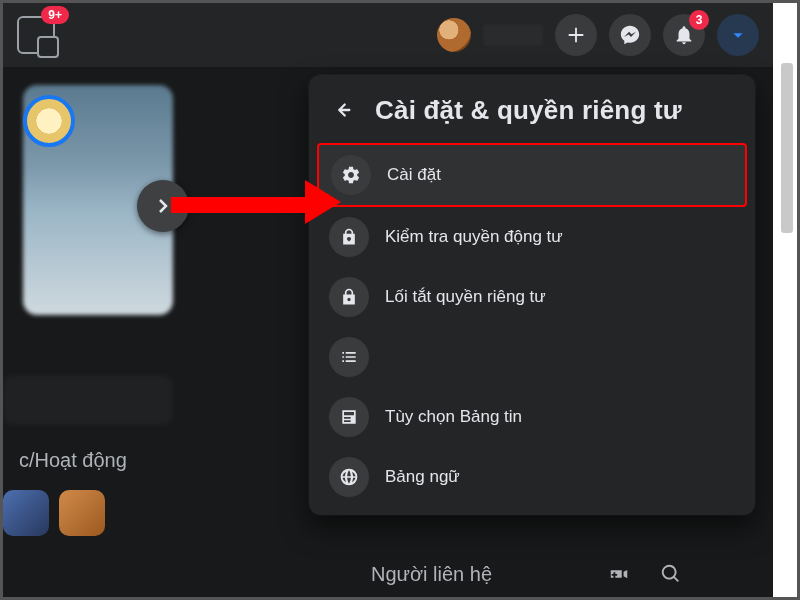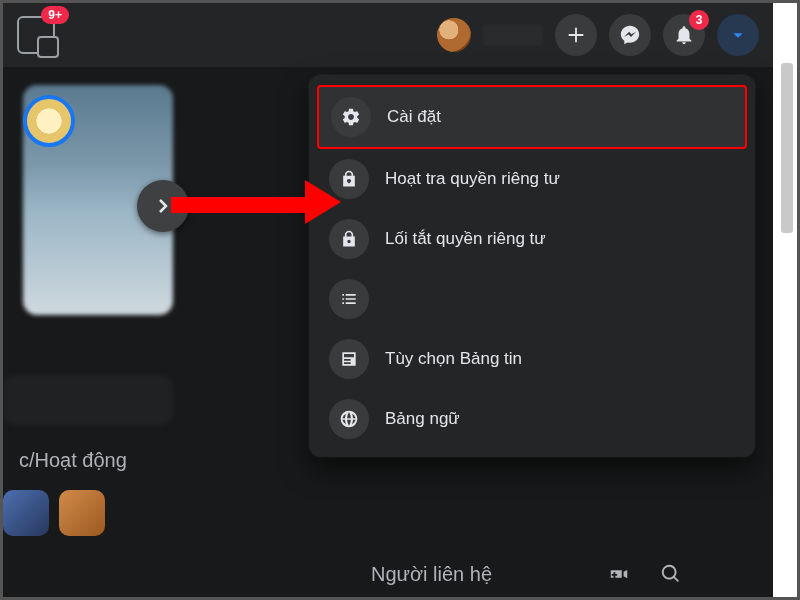--- a/index.html
+++ b/index.html
@@ -117,37 +117,45 @@
       </div>
       <div class="side-blur"></div>
       <div class="side-label">c/Hoạt động</div>
       <div class="side-row">
         <div class="tiny-thumb t1"></div>
         <div class="tiny-thumb t2"></div>
       </div>
     </div>
 
     <div class="dropdown">
+      <div class="dd-header">
+        <div class="back-btn">
+          <svg viewBox="0 0 24 24">
+              <path d="M15 6l-6 6 6 6M9 12h11"></path>
+            </svg>
+        </div>
+        <div class="dd-title">Cài đặt &amp; quyền riêng tư</div>
+      </div>
 
       <div class="dd-item highlight">
         <div class="dd-icon">
             <svg viewBox="0 0 24 24">
               <path d="M19.4 13c.04-.33.06-.66.06-1s-.02-.67-.06-1l2.1-1.65c.19-.15.24-.42.12-.64l-2-3.46c-.12-.22-.39-.3-.61-.22l-2.49 1c-.52-.4-1.08-.73-1.69-.98l-.38-2.65C14.41 2.18 14.22 2 14 2h-4c-.22 0-.41.18-.45.4l-.38 2.65c-.61.25-1.17.58-1.69.98l-2.49-1c-.22-.08-.49 0-.61.22l-2 3.46c-.12.22-.07.49.12.64L4.6 11c-.04.33-.06.66-.06 1s.02.67.06 1l-2.1 1.65c-.19.15-.24.42-.12.64l2 3.46c.12.22.39.3.61.22l2.49-1c.52.4 1.08.73 1.69.98l.38 2.65c.04.22.23.4.45.4h4c.22 0 .41-.18.45-.4l.38-2.65c.61-.25 1.17-.58 1.69-.98l2.49 1c.22.08.49 0 .61-.22l2-3.46c.12-.22.07-.49-.12-.64L19.4 13zM12 15.5c-1.93 0-3.5-1.57-3.5-3.5s1.57-3.5 3.5-3.5 3.5 1.57 3.5 3.5-1.57 3.5-3.5 3.5z"></path>
             </svg>
           </div>
         <span>Cài đặt</span>
       </div>
 
       <div class="dd-item">
         <div class="dd-icon">
             <svg viewBox="0 0 24 24">
               <path d="M17 8V7a5 5 0 0 0-10 0v1H5v13h14V8h-2zM9 7a3 3 0 0 1 6 0v1H9V7zm3 5c1.5 0 2.5 1 2.5 2.2 0 1.6-2.5 3.3-2.5 3.3s-2.5-1.7-2.5-3.3C9.5 13 10.5 12 12 12z"></path>
             </svg>
           </div>
-        <span>Hoạt tra quyền riêng tư</span>
+        <span>Kiểm tra quyền động tư</span>
       </div>
 
       <div class="dd-item">
         <div class="dd-icon">
             <svg viewBox="0 0 24 24">
               <path d="M17 9V7a5 5 0 0 0-10 0v2H5v12h14V9h-2zM9 7a3 3 0 0 1 6 0v2H9V7zm3 10a2 2 0 1 1 0-4 2 2 0 0 1 0 4z"></path>
             </svg>
           </div>
         <span>Lối tắt quyền riêng tư</span>
       </div>

